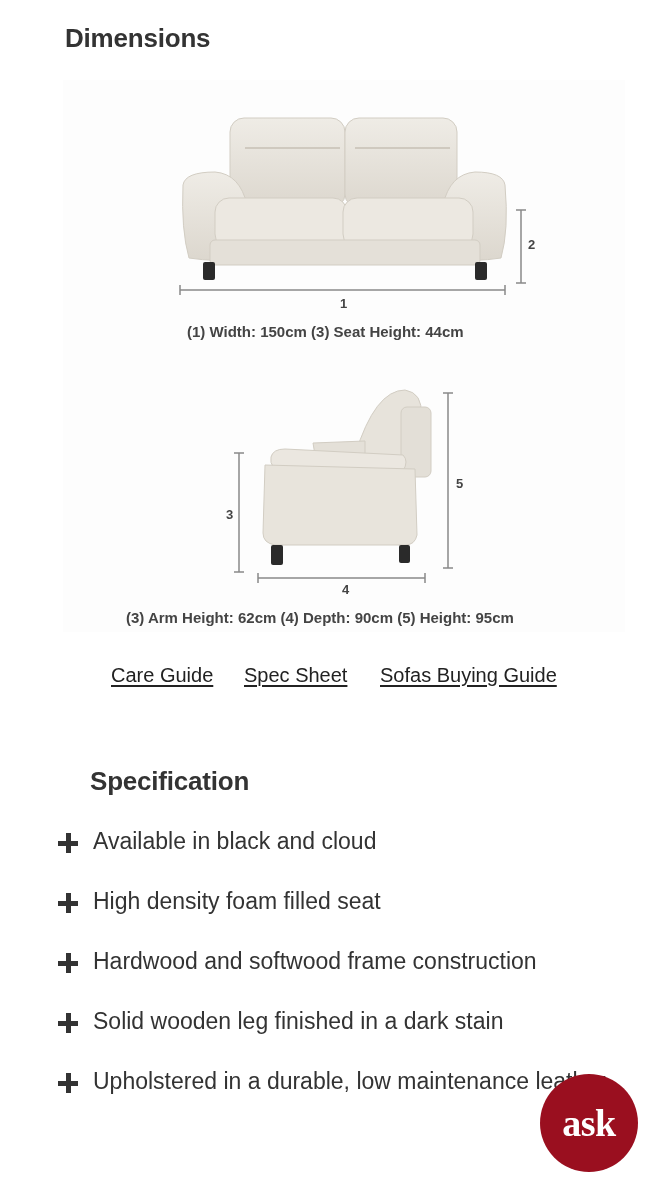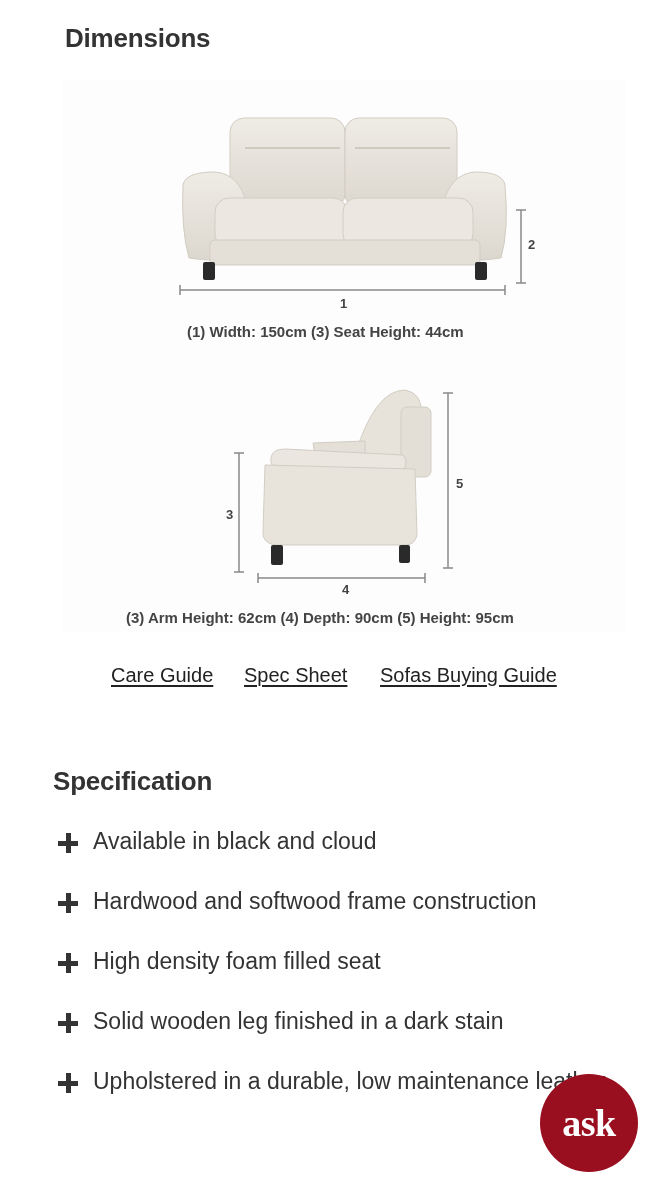--- a/index.html
+++ b/index.html
@@ -1,20 +1,20 @@
 <!DOCTYPE html>
 <html><head>
 <meta charset="utf-8">
 <style>
   html, body { margin:0; padding:0; background:#ffffff; }
   body { width:670px; height:1200px; overflow:hidden; position:relative;
          font-family:"Liberation Sans", "DejaVu Sans", sans-serif; color:#2b2b2b; }
   .h2 { position:absolute; left:53px; font-size:26px; font-weight:700; color:#333; letter-spacing:-0.2px; }
   #dim-title { top:23px;margin-left:12px; }
-  #spec-title { top:766px; }
+  #spec-title { top:766px;margin-left:37px; }
 
   .image-panel { position:absolute; left:63px; top:80px; width:562px; height:552px; background:#fdfdfd; }
 
   .caption { position:absolute; font-size:15px; font-weight:700; color:#444; white-space:nowrap;text-align:center; }
   .dimnum { position:absolute; font-size:13px; font-weight:700; color:#444; }
 
   .links { position:absolute; top:664px; left:0; width:670px; }
   .links a { position:absolute; font-size:20px; color:#222; text-decoration:underline; text-underline-offset:3px; cursor:pointer; white-space:nowrap; }
 
   .spec-list { position:absolute; left:50px; top:816px; width:560px; list-style:none; margin:8px; padding:0; }
@@ -109,25 +109,25 @@
 
 <div class="h2" id="spec-title">Specification</div>
 
 <ul class="spec-list">
   <li class="spec-item">
     <span class="plus"></span>
     <span>Available in black and cloud</span>
   </li>
   <li class="spec-item">
     <span class="plus"></span>
-    <span>Hardwood and softwood frame construction</span>
+    <span>High density foam filled seat</span>
   </li>
   <li class="spec-item">
     <span class="plus"></span>
-    <span>High density foam filled seat</span>
+    <span>Hardwood and softwood frame construction</span>
   </li>
   <li class="spec-item">
     <span class="plus"></span>
   </li>
   <li class="spec-item">
     <span class="plus"></span>
     <span>Solid wooden leg finished in a dark stain</span>
   </li>
   <li class="spec-item">
     <span class="plus"></span>

